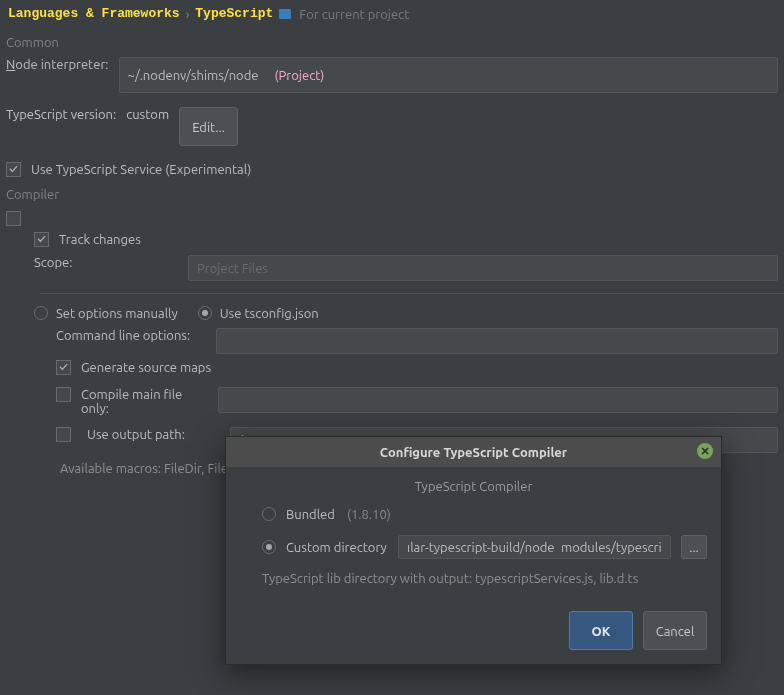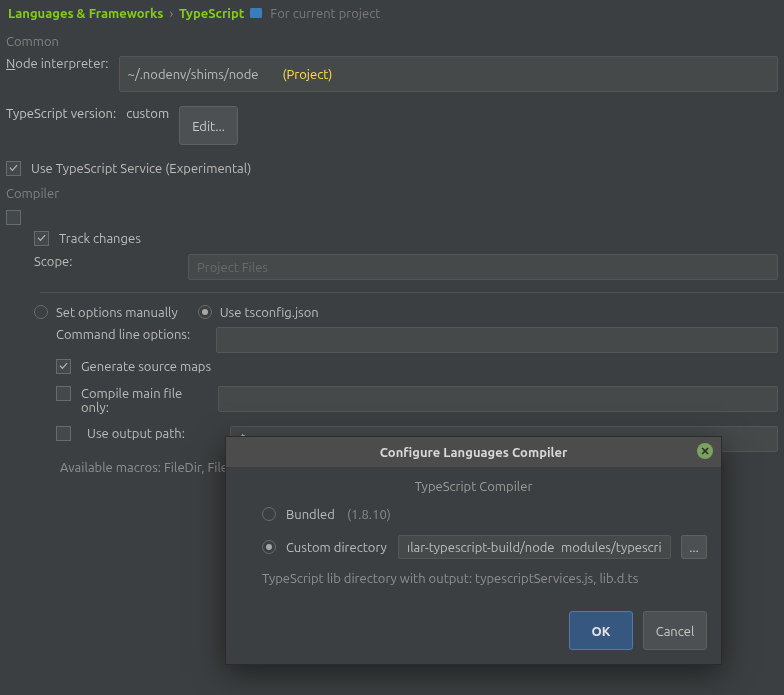--- a/index.html
+++ b/index.html
@@ -12,21 +12,21 @@
     color: #bbbbbb;
     overflow: hidden;
     position: relative;
   }
   .breadcrumb {
     display: flex;
     align-items: center;
     gap: 6px;
     padding: 6px 8px 8px 8px;
   }
-  .breadcrumb .strong { color: #84cc16; font-weight: 700; }
+  .breadcrumb .strong { color: #fde047; font-weight: 700; font-family: Liberation Mono, monospace; }
   .breadcrumb .sep { color: #888; }
   .breadcrumb .dim { color: #7a7a7a; }
   .blue-icon {
     width: 12px; height: 10px;
     display: inline-block;
     background: #3b7cbb;
     border-radius: 1px;
     margin-right: 2px;
   }
   .section-label {
@@ -44,21 +44,21 @@
     flex: 1;
     height: 26px;
     background: #45494a;
     border: 1px solid #555;
     border-radius: 2px;
     display: flex;
     align-items: center;
     padding: 17px 8px;
     color: #bbb;
   }
-  .field .hint { color: #fde047; margin-left: 24px; }
+  .field .hint { color: #f9a8d4; margin-left: 16px; }
   .btn {
     background: #4c5052;
     border: 1px solid #5e6060;
     color: #c8c8c8;
     height: 39px;
     padding: 0 12px;
     border-radius: 3px;
     display: inline-flex;
     align-items: center;
     cursor: pointer;
@@ -284,21 +284,21 @@
   <span style="width:127px;">Use output path:</span>
   <input class="textfield" value="$" style="">
 </div>
 
 <div class="row indent-3 macros-note">
   <span>Available macros: FileDir, FileRe</span>
 </div>
 
 <div class="dialog">
   <div class="dialog-header">
-    <span>Configure Languages Compiler</span>
+    <span>Configure TypeScript Compiler</span>
     <span class="dialog-close">✕</span>
   </div>
   <div class="dialog-body">
     <div class="group-label">TypeScript Compiler</div>
 
     <div class="dialog-row">
       <span class="radio"></span>
       <span>Bundled</span>
       <span class="bundled-version">(1.8.10)</span>
     </div>

